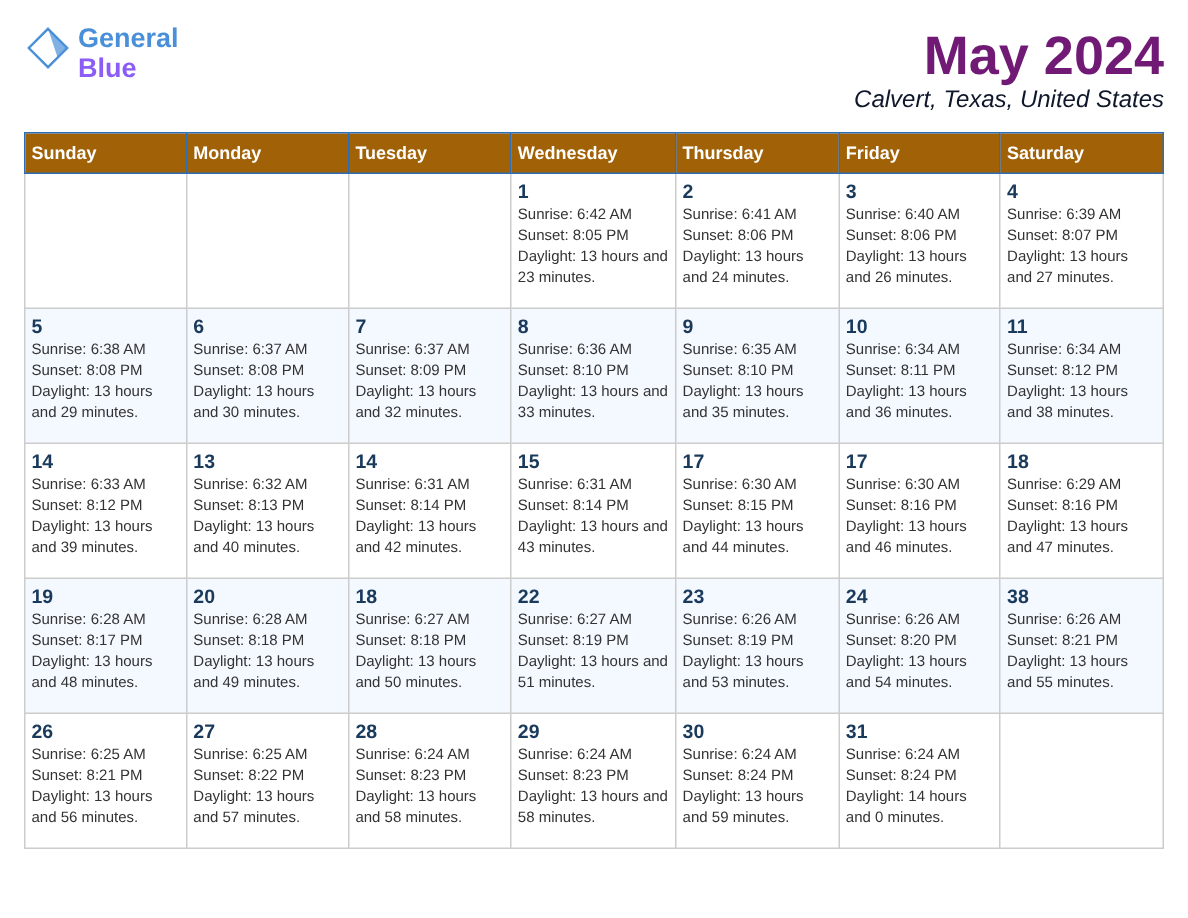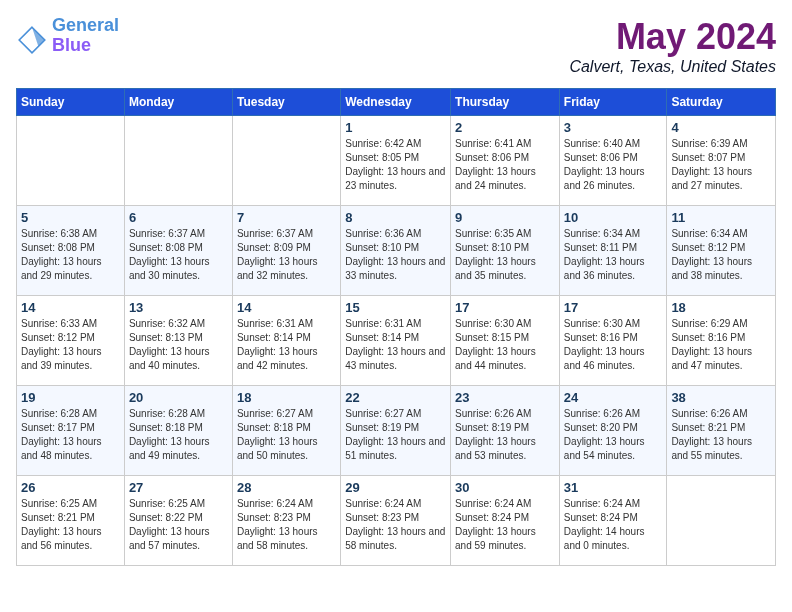--- a/index.html
+++ b/index.html
@@ -11,21 +11,21 @@
       padding: 16px;
     }
     .header {
       display: flex;
       justify-content: space-between;
       align-items: flex-start;
       margin-bottom: 12px;
     }
     .logo {
       display: flex;
-      align-items: flex-end;
+      align-items: flex-start;
       gap: 4px;
     }
     .logo-text {
       font-size: 18px;
       font-weight: bold;
       color: #1a3a5c;
       line-height: 1.1;
     }
     .logo-text span {
       color: #4a90d9;
@@ -46,21 +46,21 @@
       font-size: 16px;
       color: #0f172a;
       font-style: italic;
     }
     table {
       width: 100%;
       border-collapse: collapse;
       font-size: 11px;
     }
     th {
-      background-color: #1d4ed8;
+      background-color: #a16207;
       color: #fff;
       padding: 6px 4px;
       text-align: left;
       font-size: 12px;
       font-weight: bold;
       border: 1px solid #2e6db4;
     }
     td {
       border: 1px solid #ccc;
       vertical-align: top;

